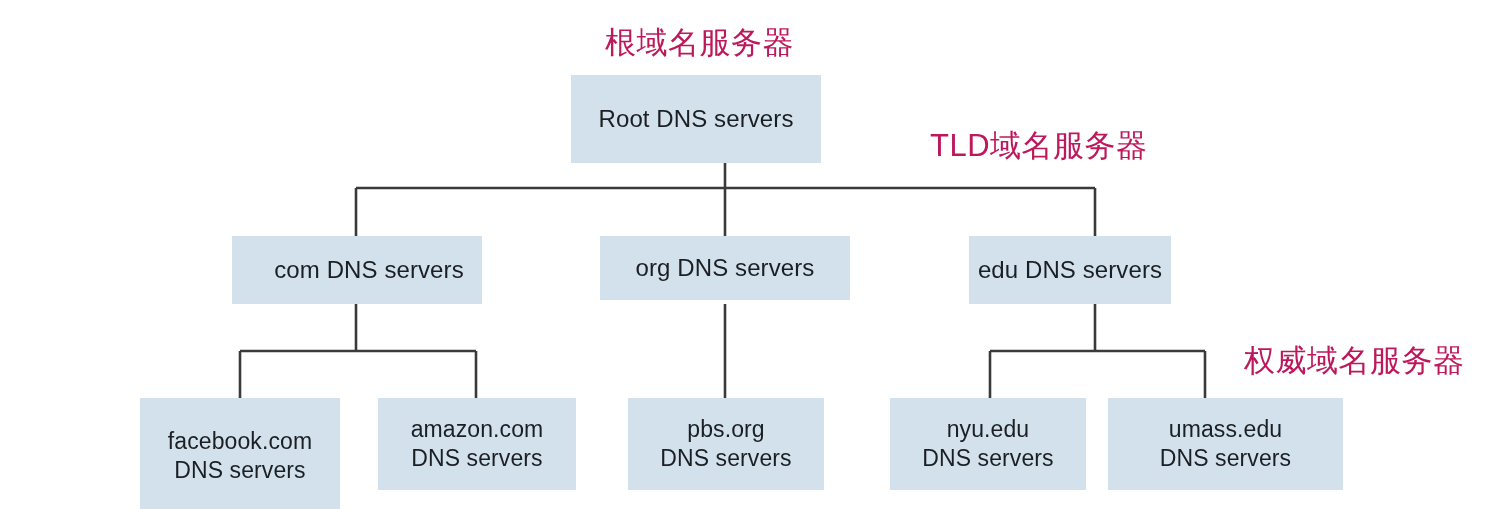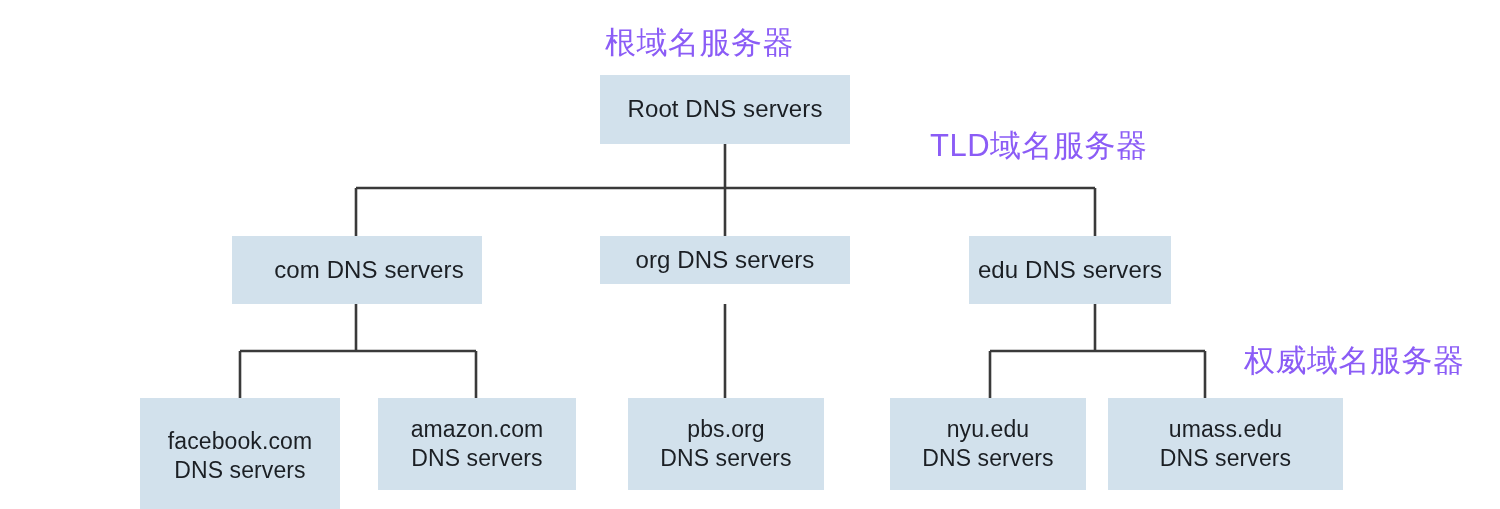--- a/index.html
+++ b/index.html
@@ -43,32 +43,32 @@
     font-size: 24px;
   }
   .node.leaf {
     font-size: 23px;
   }
   .node .line2 {
     display: block;
   }
   .annot {
     position: absolute;
-    color: #8b5cf6;
+    color: #be185d;
     font-size: 31px;
     white-space: nowrap;
     letter-spacing: 0.5px;
     z-index: 3;
   }
 
   
-  #node-root      { left: 600px; top: 75px;  width: 250px; height: 69px; }
+  #node-root      { left: 571px; top: 75px;  width: 250px; height: 88px; }
 
   #node-com       { left: 232px; top: 236px; width: 250px; height: 68px; padding-left: 24px; }
-  #node-org       { left: 600px; top: 236px; width: 250px; height: 48px; }
+  #node-org       { left: 600px; top: 236px; width: 250px; height: 64px; }
   #node-edu       { left: 969px; top: 236px; width: 202px; height: 68px; }
 
   #node-facebook  { left: 140px; top: 398px; width: 200px; height: 116px; }
   #node-amazon    { left: 378px; top: 398px; width: 198px; height: 92px; }
   #node-pbs       { left: 628px; top: 398px; width: 196px; height: 92px; }
   #node-nyu       { left: 890px; top: 398px; width: 196px; height: 92px; }
   #node-umass     { left: 1108px;top: 398px; width: 235px; height: 92px; }
 
   
   #annot-root     { left: 605px;  top: 22px; }

